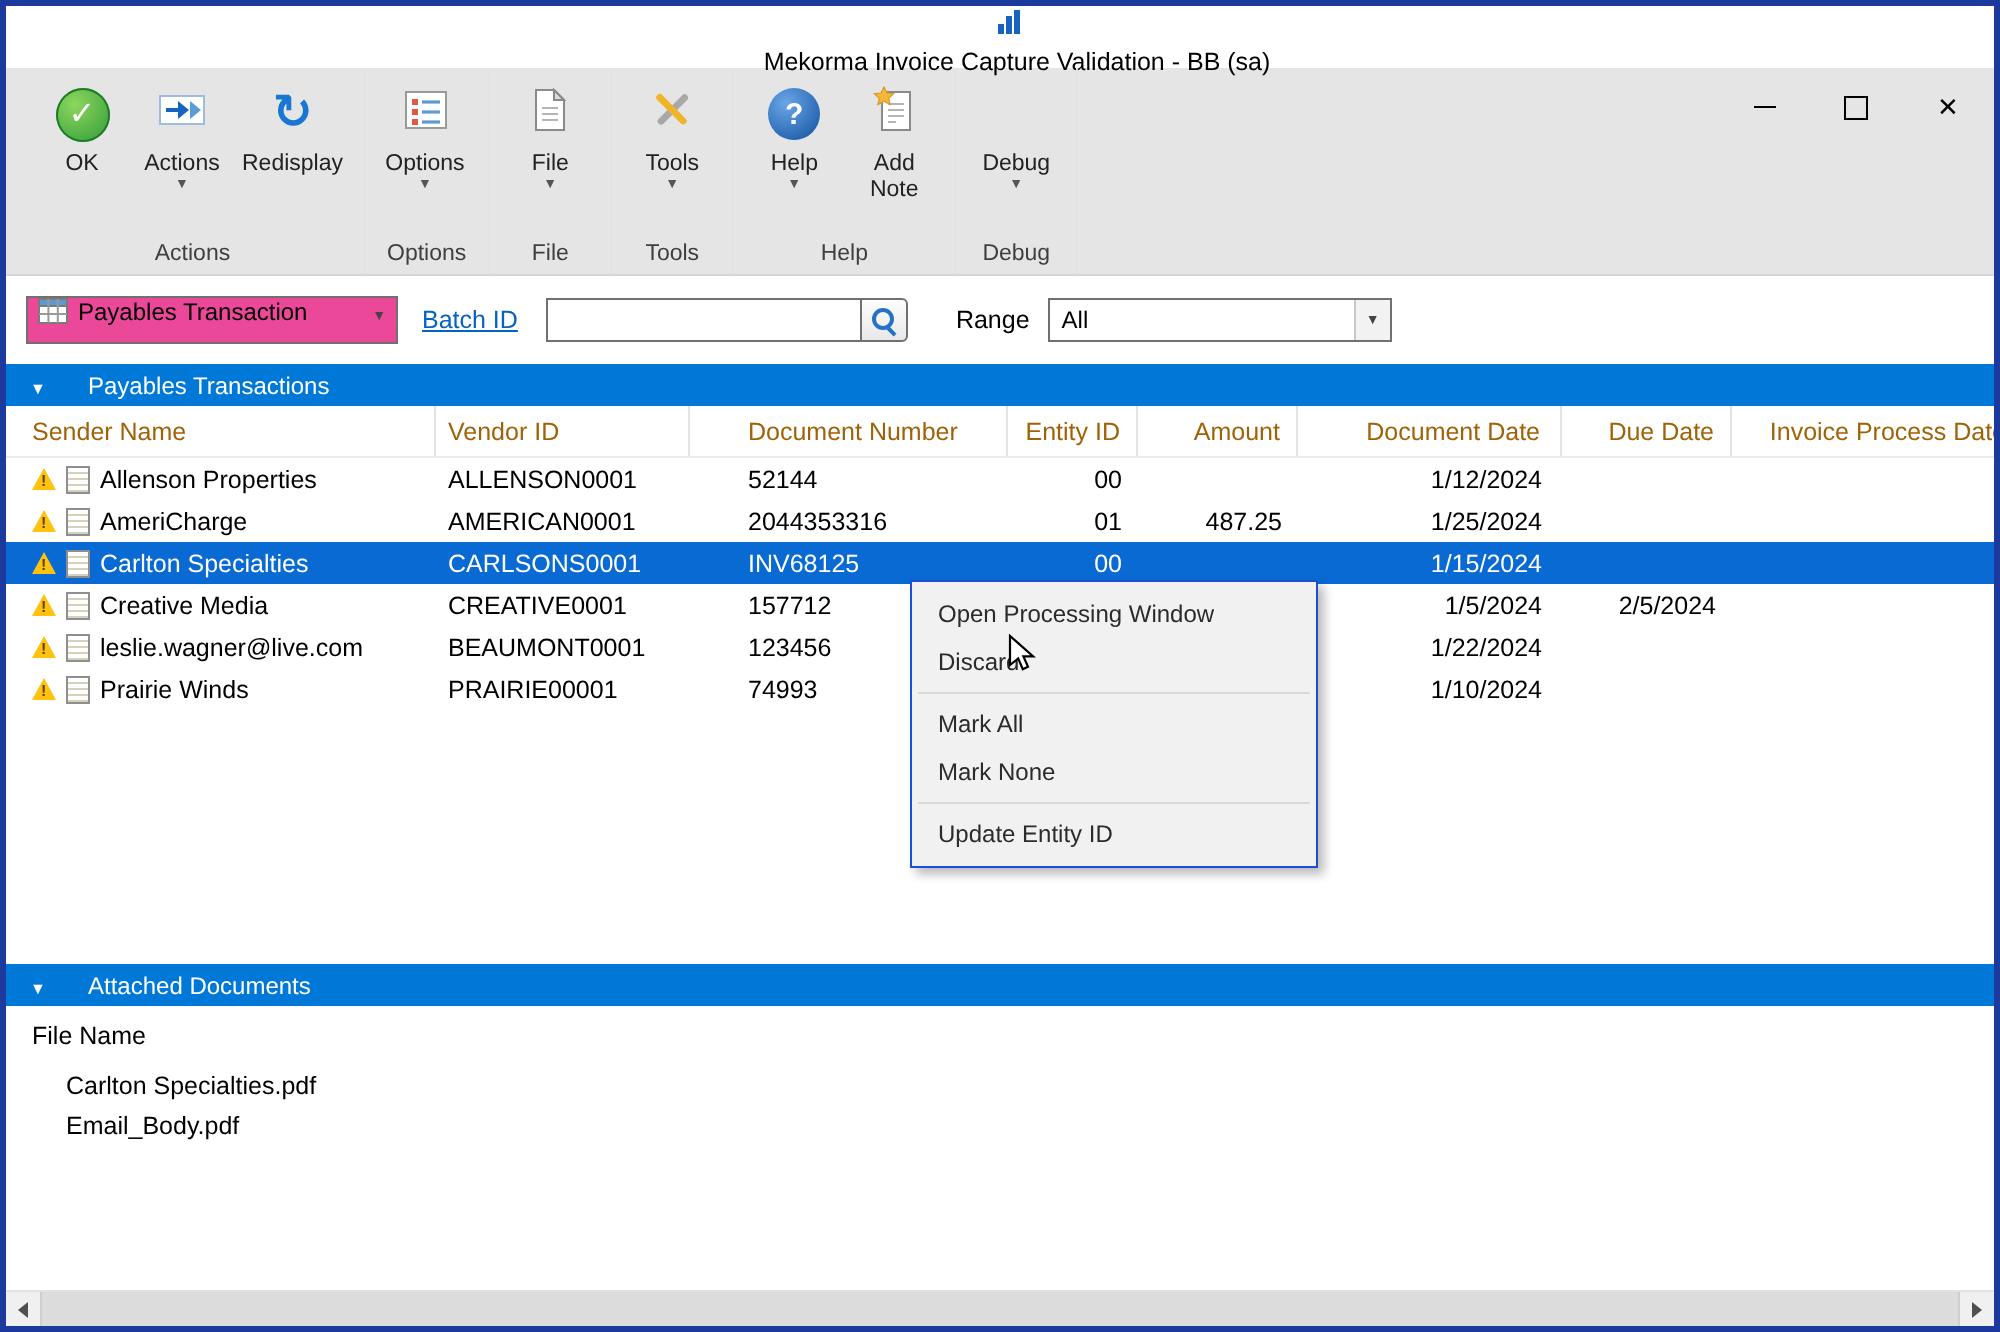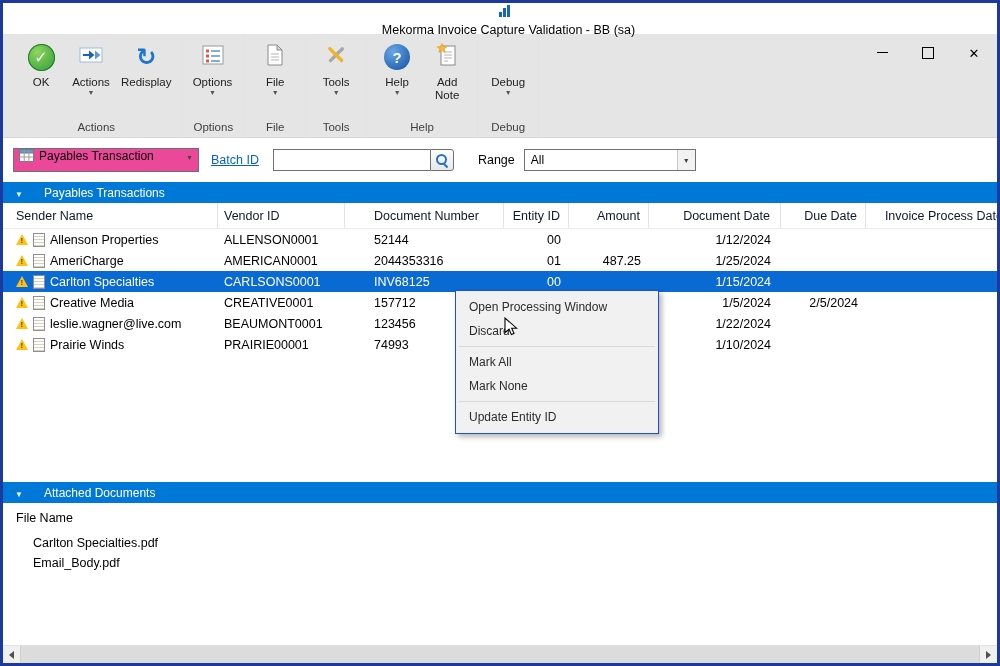--- a/index.html
+++ b/index.html
@@ -48,21 +48,21 @@
   .range-arrow{margin-left:auto;width:17px;height:100%;border-left:1px solid #c8c8c8;background:#f2f2f2;display:flex;align-items:center;justify-content:center;}
   .range-arrow::after{content:"▼";font-size:7px;color:#444;}
 
   
   .section-bar{height:21px;background:#0078d7;display:flex;align-items:center;color:#fff;font-size:12px;padding-left:12px;}
   .bar-arrow{width:22px;}
   .bar-arrow::after{content:"▼";font-size:8px;color:#fff;}
   .bar-title{margin-left:7px;}
 
   
-  .thead{display:flex;height:25px;font-size:12.5px;color:#0f172a;border-bottom:1px solid #ececec;background:#fff;}
+  .thead{display:flex;height:25px;font-size:12.5px;color:#a16207;border-bottom:1px solid #ececec;background:#fff;}
   .thead .cell{border-right:1px solid #e3e3e3;display:flex;align-items:center;height:100%;}
   .cell{box-sizing:border-box;white-space:nowrap;overflow:hidden;flex:0 0 auto;}
   .c-sender{width:215px;padding-left:13px;display:flex;align-items:center;gap:5px;}
   .c-vendor{width:127px;padding-left:6px;display:flex;align-items:center;}
   .c-docnum{width:135px;padding-left:5px;display:flex;align-items:center;margin-left:24px;}
   .c-entity{width:65px;justify-content:flex-end;padding-right:8px;display:flex;align-items:center;}
   .c-amount{width:80px;justify-content:flex-end;padding-right:8px;display:flex;align-items:center;}
   .c-docdate{width:132px;justify-content:flex-end;padding-right:10px;display:flex;align-items:center;}
   .c-duedate{width:85px;justify-content:flex-end;padding-right:8px;display:flex;align-items:center;}
   .c-process{width:148px;justify-content:flex-end;padding-right:10px;display:flex;align-items:center;}

